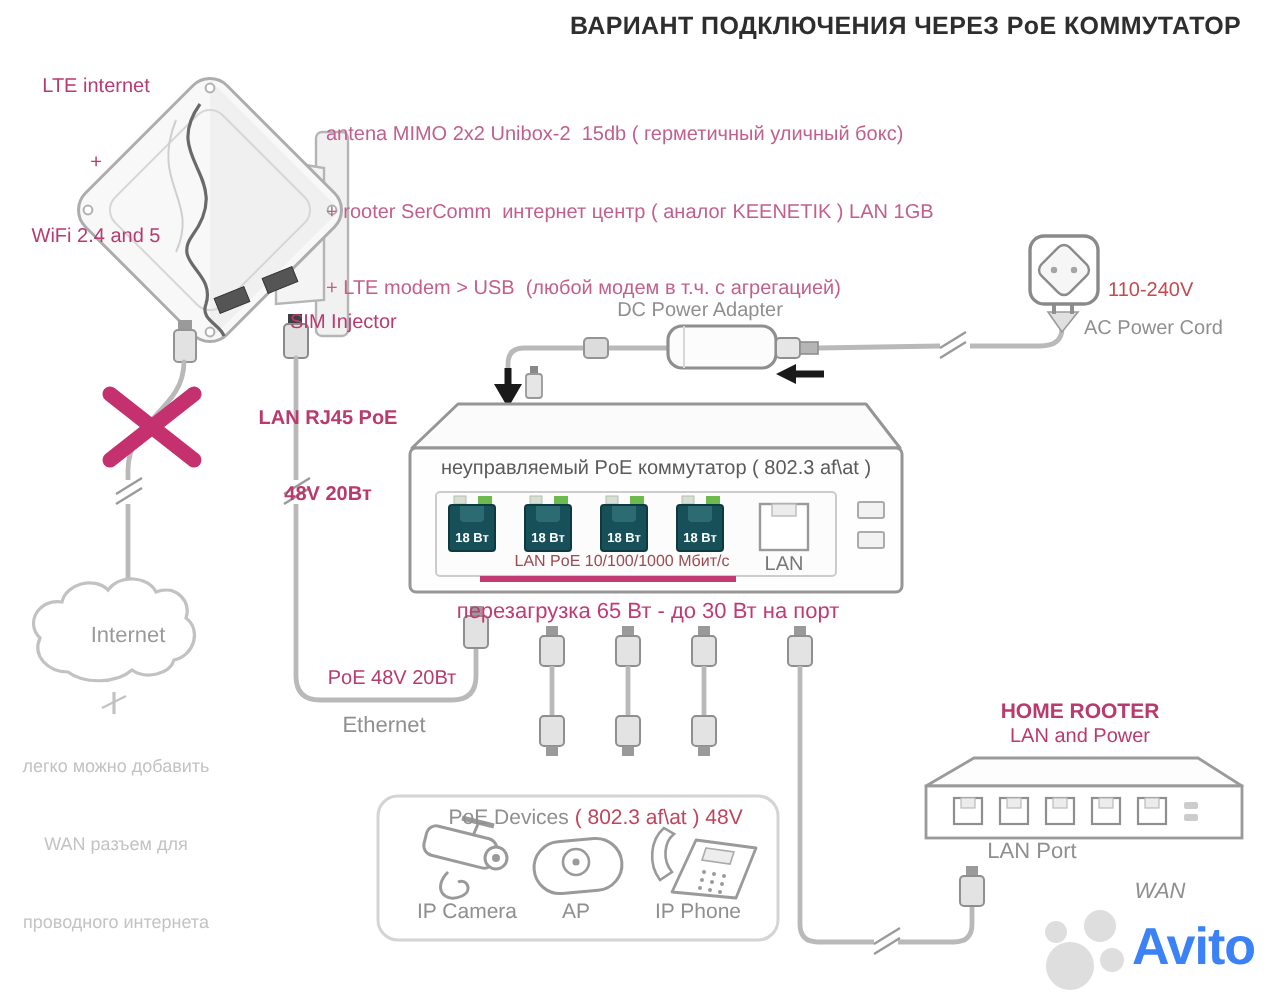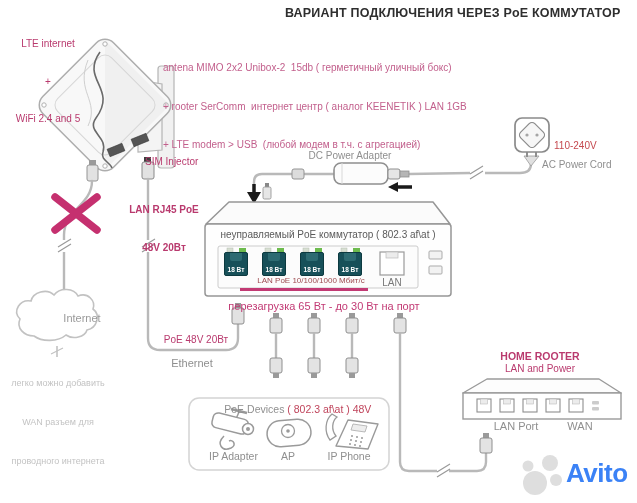--- a/index.html
+++ b/index.html
@@ -288,35 +288,35 @@
 
   <div class="lbl f8 center" style="left:230px;top:276px;width:162px;color:#9d4b50;">LAN PoE 10/100/1000 Мбит/с</div>
   <div class="underline-bar" style="left:240px;top:288px;width:128px;height:3px;"></div>
   <div class="lbl f95 center" style="left:371px;top:277px;width:42px;color:#787878;">LAN</div>
 
   <div class="lbl f11 center" style="left:212px;top:300px;width:224px;color:#c23a74;">перезагрузка 65 Вт - до 30 Вт на порт</div>
 
   <div class="lbl magenta f10 center" style="left:150px;top:334px;width:92px;">PoE 48V 20Вт</div>
   <div class="lbl gray f11 center" style="left:146px;top:357px;width:92px;">Ethernet</div>
 
-  <div class="lbl f11 center" style="left:20px;top:312px;width:88px;color:#9a9a9a;padding-left:18px;">Internet</div>
+  <div class="lbl f11 center" style="left:20px;top:312px;width:88px;color:#9a9a9a;">Internet</div>
   <div class="lbl lightgray f9 center" style="left:2px;top:351px;width:112px;line-height:13px;">
     <div>легко можно добавить</div>
     <div>WAN разъем для</div>
     <div>проводного интернета</div>
   </div>
 
   <div class="lbl f105 center" style="left:194px;top:390px;width:196px;">
     <span class="gray">PoE Devices </span><span style="color:#c0455c;">( 802.3 af\at ) 48V</span>
   </div>
 
-  <div class="lbl gray f105 center" style="left:196px;top:450px;width:75px;">IP Adapter</div>
+  <div class="lbl gray f105 center" style="left:196px;top:450px;width:75px;">IP Camera</div>
   <div class="lbl gray f105 center" style="left:268px;top:450px;width:40px;">AP</div>
   <div class="lbl gray f105 center" style="left:318px;top:450px;width:62px;">IP Phone</div>
 
   <div class="lbl magenta f105 bold center" style="left:485px;top:350px;width:110px;">HOME ROOTER</div>
   <div class="lbl magenta f10 center" style="left:485px;top:363px;width:110px;">LAN and Power</div>
   <div class="lbl gray f11 center" style="left:486px;top:420px;width:60px;">LAN Port</div>
-  <div class="lbl gray f11 center" style="left:558px;top:420px;width:44px;">WAN</div>
+  <div class="lbl gray f11 center" style="left:558px;top:440px;width:44px;font-style:italic;">WAN</div>
 
   <div class="avito" style="left:566px;top:458px;">Avito</div>
 
 </div>
 
 </body></html>

